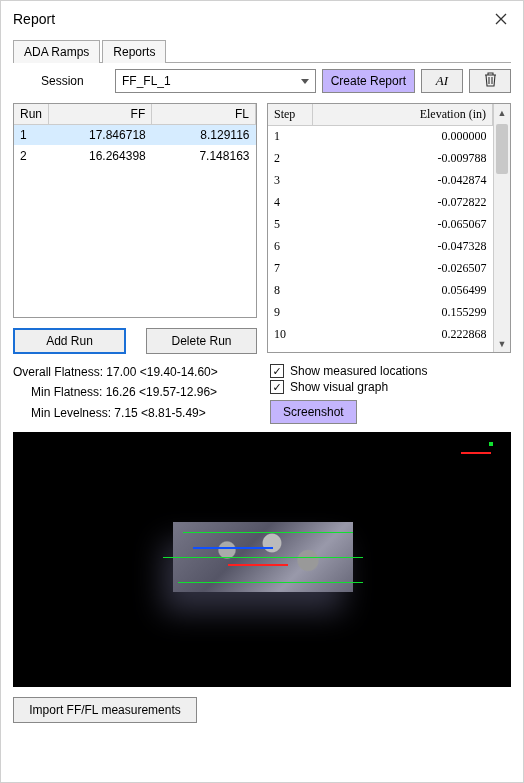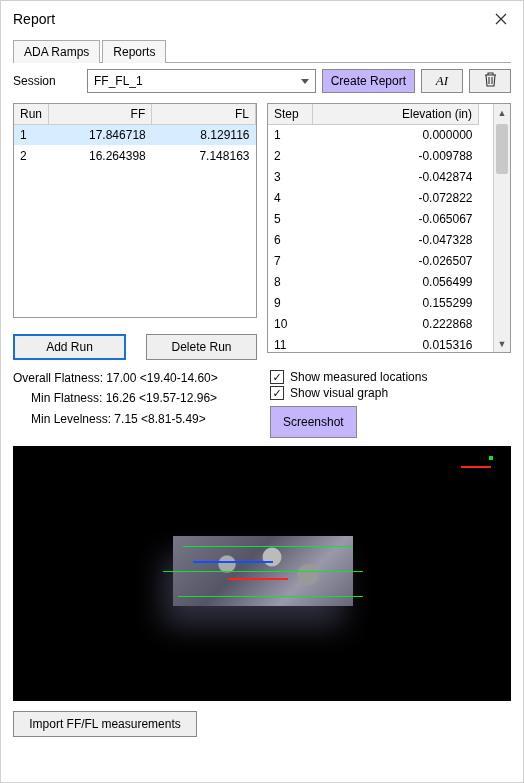--- a/index.html
+++ b/index.html
@@ -60,21 +60,21 @@
   .tab.active {
     background: #fff;
     border-bottom: 1px solid #fff;
   }
   .session-row {
     display:flex;
     align-items:center;
     gap:6px;
     margin: 6px 0;
   }
-  .session-label { width: 68px; }
+  .session-label { width: 68px; margin-left: 28px; }
   .session-select {
     flex:1;
     height: 24px;
     border:1px solid #888;
     background:#fff;
     padding: 2px 20px 2px 6px;
     position:relative;
     display:flex;
     align-items:center;
     cursor:pointer;
@@ -142,21 +142,21 @@
     border-left:1px solid #ccc;
   }
   .scroll-up,.scroll-down {
     height:17px; display:flex; align-items:center; justify-content:center;
     color:#555; font-size:9px; cursor:pointer;
   }
   .scroll-thumb {
     position:absolute; left:2px; right:2px; top:20px; height:50px;
     background:#c8c8c8; border-radius:2px;
   }
-  .btns-row { display:flex; gap:20px; margin-top:16px; }
+  .btns-row { display:flex; gap:20px; margin-top:10px; }
   .btn-wide {
     flex:1;
     height:26px;
     border:1px solid #888;
     background:#efefef;
     cursor:pointer;
     display:flex;align-items:center;justify-content:center;
   }
   .btn-primary { border:2px solid #1a6fd6; }
   .stats {
@@ -276,21 +276,21 @@
             </tbody>
           </table>
         </div>
         <div class="btns-row">
           <div class="btn-wide btn-primary">Add Run</div>
           <div class="btn-wide">Delete Run</div>
         </div>
       </div>
 
       <div class="right-panel">
-        <div class="grid grid-right" style="padding-right:31px;">
+        <div class="grid grid-right" style="padding-right:17px;font-family:Liberation Serif, serif;">
           <table>
             <colgroup>
                 <col class="step-col">
                 <col>
               </colgroup>
             <thead>
               <tr>
                 <th>Step</th>
                 <th>Elevation (in)</th>
               </tr>
@@ -360,21 +360,21 @@
       <div class="mid-right right-controls">
         <div class="chk">
           <span class="chk-box">✓</span>
           <span>Show measured locations</span>
         </div>
         <div class="chk">
           <span class="chk-box">✓</span>
           <span>Show visual graph</span>
         </div>
         <div style="margin-top:6px">
-          <div class="btn" style="height:32px;padding:4px 12px">Screenshot</div>
+          <div class="btn" style="height:24px;padding:4px 12px">Screenshot</div>
         </div>
       </div>
     </div>
 
     <div class="viz">
       <div class="viz-floor"></div>
       <div class="viz-line-g1"></div>
       <div class="viz-line-g2"></div>
       <div class="viz-line-g3"></div>
       <div class="viz-line-b"></div>

